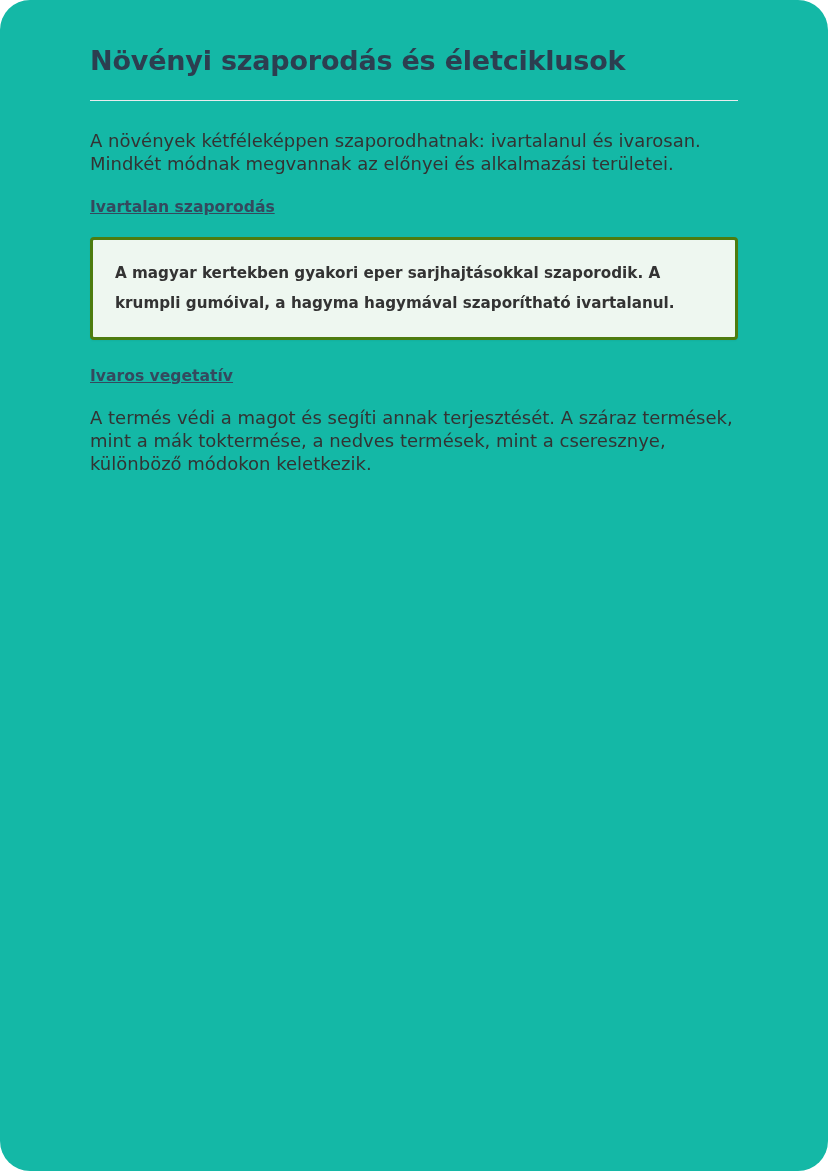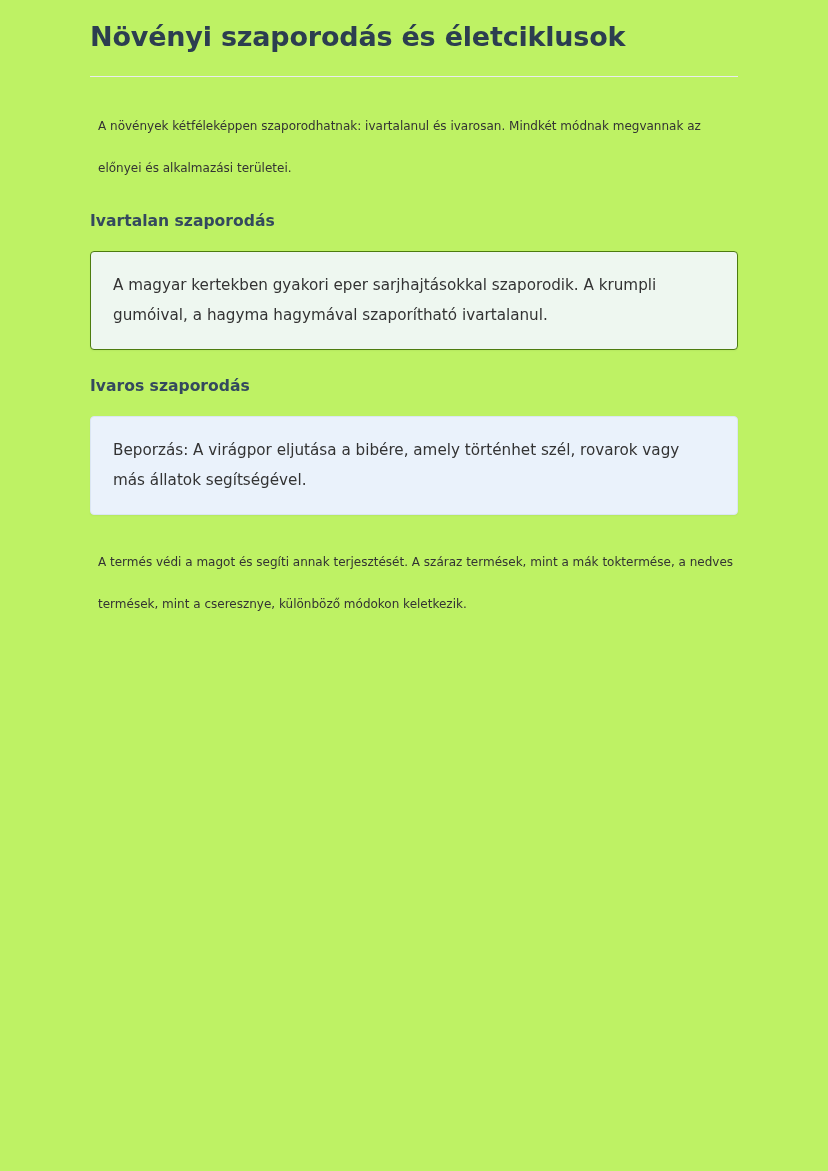--- a/index.html
+++ b/index.html
@@ -11,72 +11,75 @@
     width: 828px;
     height: 1171px;
     font-family: "DejaVu Sans", sans-serif;
     color: #333333;
     overflow: hidden;
   }
   .page {
     box-sizing: border-box;
     width: 828px;
     height: 1171px;
-    padding: 20px 90px 0 90px;
-    background: #bef264;
+    padding: 44px 90px 0 90px;
+    background: #14b8a6;
+    border-radius: 30px;
   }
   .doc-title {
     margin: 0;
     padding: 0 0 22px 0;
     font-size: 27px;
     line-height: 1.25;
     font-weight: bold;
     color: #2c3e50;
     letter-spacing: -0.2px;
   }
   .title-rule {
     height: 1px;
     background: #e9ecef;
     margin: 0 0 28px 0;
     border: 0;
   }
   p.body-text {
-    margin: 0 0 22px 8px;
-    font-size: 12px;
-    line-height: 42px;
+    margin: 0 0 22px 0;
+    font-size: 18px;
+    line-height: 23px;
     color: #333333;
   }
   p.body-text.last {
     margin-bottom: 0;
   }
   h2.section-heading {
     margin: 0 0 20px 0;
     font-size: 15.6px;
     line-height: 1.3;
     font-weight: bold;
     color: #34495e;
+    text-decoration: underline;
   }
   .section-block {
     margin-bottom: 0;
   }
   .callout {
     box-sizing: border-box;
     border-radius: 4px;
     padding: 18px 22px 19px 22px;
     margin: 0 0 26px 0;
     font-size: 15.2px;
     line-height: 30px;
   }
   .callout p {
     margin: 0;
   }
   .callout-green {
     background: #eef7f0;
-    border: 1px solid #4d7c0f;
+    border: 3px solid #4d7c0f;
     box-shadow: 0 1px 2px rgba(0,0,0,0.045);
+    font-weight: bold;
   }
   .callout-blue {
     background: #eaf2fb;
     border: 1px solid #dbe6f3;
     box-shadow: 0 1px 2px rgba(0,0,0,0.045);
   }
 </style>
 </head>
 <body>
 
@@ -91,24 +94,21 @@
   <section class="section-block">
     <h2 class="section-heading">Ivartalan szaporodás</h2>
 
 
     <div class="callout callout-green">
       <p>A magyar kertekben gyakori eper sarjhajtásokkal szaporodik. A krumpli gumóival, a hagyma hagymával szaporítható ivartalanul.</p>
     </div>
   </section>
 
   <section class="section-block">
-    <h2 class="section-heading">Ivaros szaporodás</h2>
+    <h2 class="section-heading">Ivaros vegetatív</h2>
 
 
-    <div class="callout callout-blue">
-      <p>Beporzás: A virágpor eljutása a bibére, amely történhet szél, rovarok vagy más állatok segítségével.</p>
-    </div>
 
   </section>
 
   <p class="body-text last">A termés védi a magot és segíti annak terjesztését. A száraz termések, mint a mák toktermése, a nedves termések, mint a cseresznye, különböző módokon keletkezik.</p>
 
 </div>
 
 </body></html>

